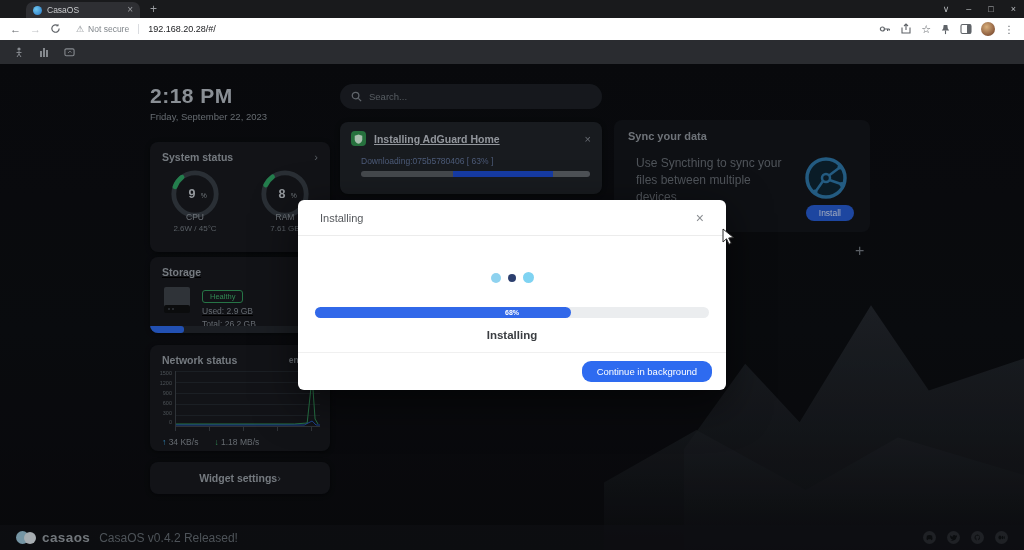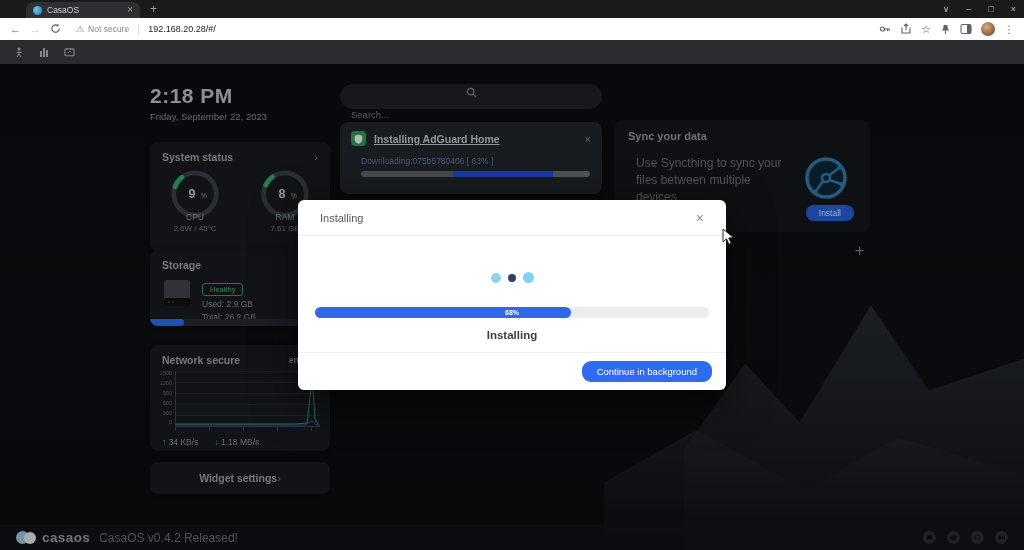--- a/index.html
+++ b/index.html
@@ -44,42 +44,42 @@
   .card-head { display:flex; justify-content:space-between; align-items:center; padding:9px 12px 0;text-align:right; }
   .card-title { font-size:10.5px; font-weight:bold; color:#8f959c; }
   .chev { color:#6f757c; font-size:11px; line-height:11px; }
 
   .sys { top:78px; height:110px; }
   .gauges { display:flex; justify-content:space-around; margin-top:4px; }
   .gauge { width:70px; text-align:center; }
   .gauge-label { font-size:8.5px; color:#868c93; margin-top:-13px; }
   .gauge-detail { font-size:8px; color:#6e747b; margin-top:2px; }
 
-  .sto { top:186px; height:76px; overflow:hidden; }
+  .sto { top:193px; height:76px; overflow:hidden;text-decoration:underline; }
   .disk-row { display:flex; padding:7px 12px 0; gap:10px; }
   .badge { display:inline-block; border:1px solid #2f8f56; color:#3da565; font-size:7.5px; padding:1px 7px; border-radius:3px; }
   .sto-line { font-size:8.5px; color:#7c828a; margin-top:3px; }
   .storage-bar { position:absolute; bottom:0; left:0; right:0; height:7px; background:#22252b; }
   .storage-fill { height:100%; background:#2a62d9; border-radius:0 3px 3px 0; }
 
   .net { top:281px; height:106px; }
   .iface { font-size:8.5px; font-weight:bold; color:#7d838a; }
   .chart { display:flex; margin:5px 10px 0 8px; height:56px; }
   .yaxis { width:17px; display:flex; flex-direction:column; justify-content:space-between; text-align:right; padding-right:3px; font-size:5.5px; color:#5c6268; line-height:1; padding-bottom:1px; }
   .plot { flex:1; position:relative; border-left:1px solid #3a3f45; border-bottom:1px solid #3a3f45;
           background:repeating-linear-gradient(180deg, #22262c 0, #22262c 1px, transparent 1px, transparent 11px); }
   .plot svg { position:absolute; inset:0; }
   .xticks { margin:0 10px 0 25px; height:4px; background:repeating-linear-gradient(90deg, #3a3f45 0 1px, transparent 1px 34px); }
   .rates { display:flex; gap:16px; padding:6px 12px 0; font-size:8.5px; color:#7d838a; }
   .up-ic { color:#3e9fd8; } .down-ic { color:#3da565; }
 
   .wid { top:398px; height:32px; display:flex; align-items:center; justify-content:center; padding:0 12px; }
 
   
-  .search { position:absolute; left:340px; top:20px; width:262px; height:25px; background:#1b1e24; border-radius:13px; display:flex; align-items:center; padding:0 11px; gap:7px;flex-direction:column; }
+  .search { position:absolute; left:340px; top:20px; width:262px; height:25px; background:#1b1e24; border-radius:13px; display:flex; align-items:center; padding:0 11px; gap:7px; }
   .search input { background:transparent; border:none; outline:none; color:#9aa0a6; font-size:9.5px; width:100%; font-family:"Liberation Sans", sans-serif; }
   .search input::placeholder { color:#6b7178; }
 
   .notif { position:absolute; left:340px; top:58px; width:262px; height:72px; background:#1e2127; border-radius:8px; box-shadow:0 1px 5px rgba(0,0,0,.45); }
   .notif-head { display:flex; align-items:center; gap:8px; padding:9px 11px 0; }
   .app-icon { width:15px; height:15px; border-radius:4px; background:#2f8a4b; display:flex; align-items:center; justify-content:center; flex:none; }
   .notif-title { font-size:10.5px; font-weight:bold; color:#b3b8bf; flex:1;text-decoration:underline; }
   .notif-close { color:#7d838a; font-size:11px; cursor:pointer; }
   .notif-status { font-size:8.5px; color:#5d6f92; padding:10px 10px 0 21px; }
   .notif-bar { margin:5px 12px 0 21px; height:6px; border-radius:3px; }
@@ -265,21 +265,21 @@
           <div class="sto-line">Total: 26.2 GB</div>
         </div>
       </div>
       <div class="storage-bar">
         <div class="storage-fill" style="width: 19%;"></div>
       </div>
     </div>
 
     <div class="card net">
       <div class="card-head">
-        <span class="card-title">Network secure</span>
+        <span class="card-title">Network status</span>
         <span class="iface">enp2s0</span>
       </div>
       <div class="chart">
         <div class="yaxis">
           <span>1500</span>
           <span>1200</span>
           <span>900</span>
           <span>600</span>
           <span>300</span>
           <span>0</span>

